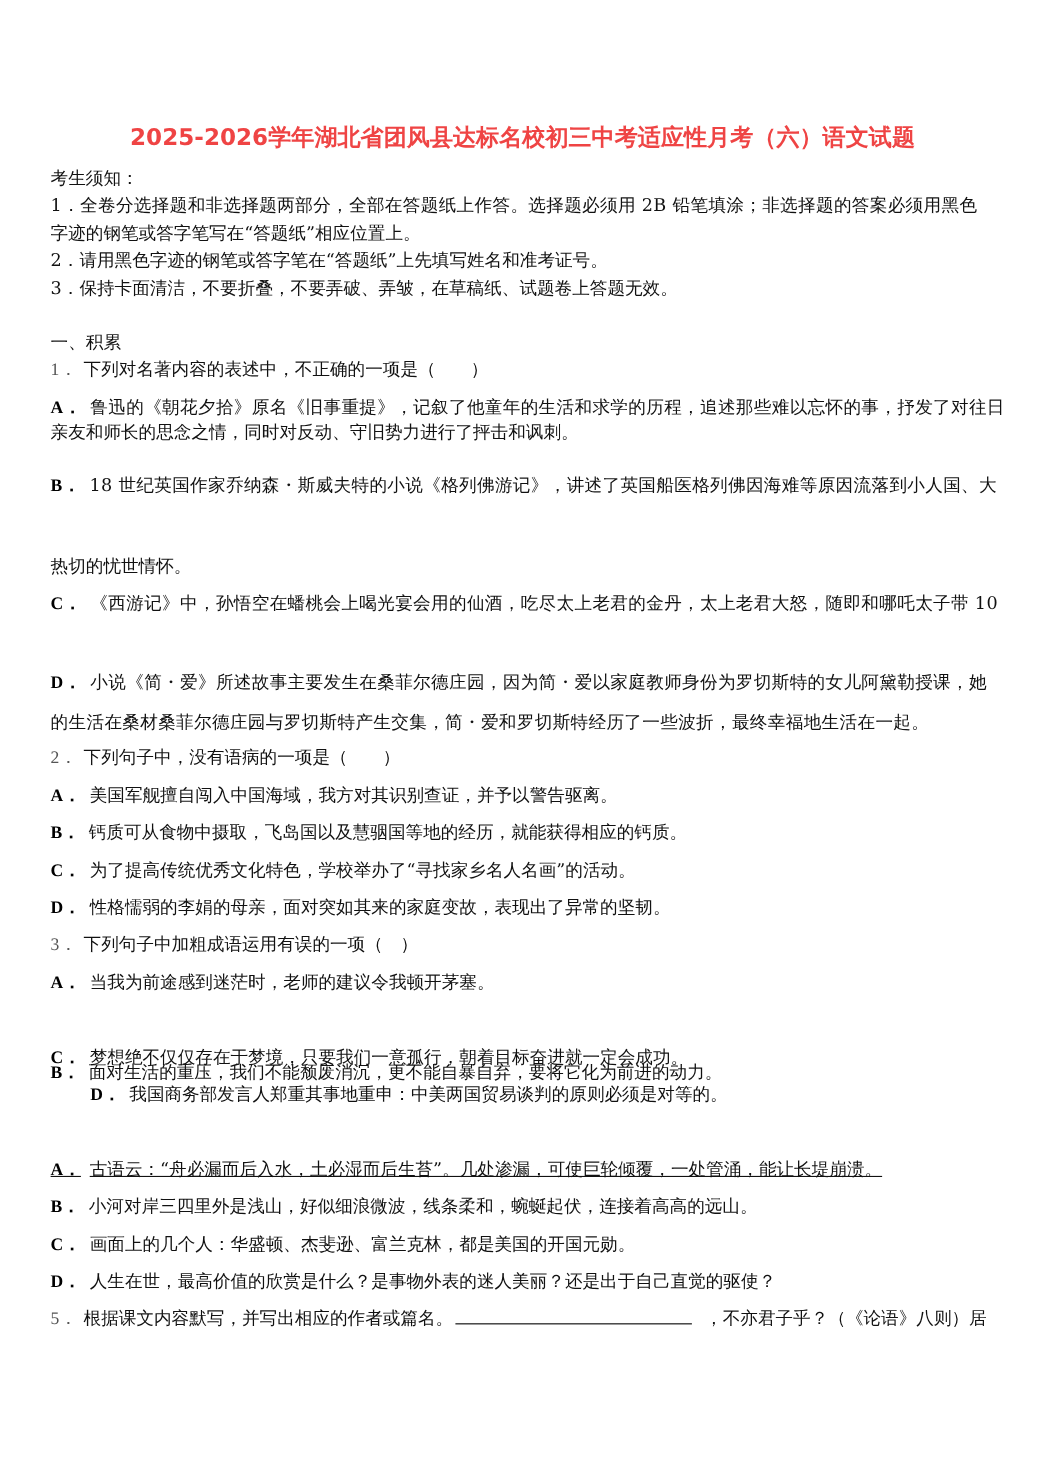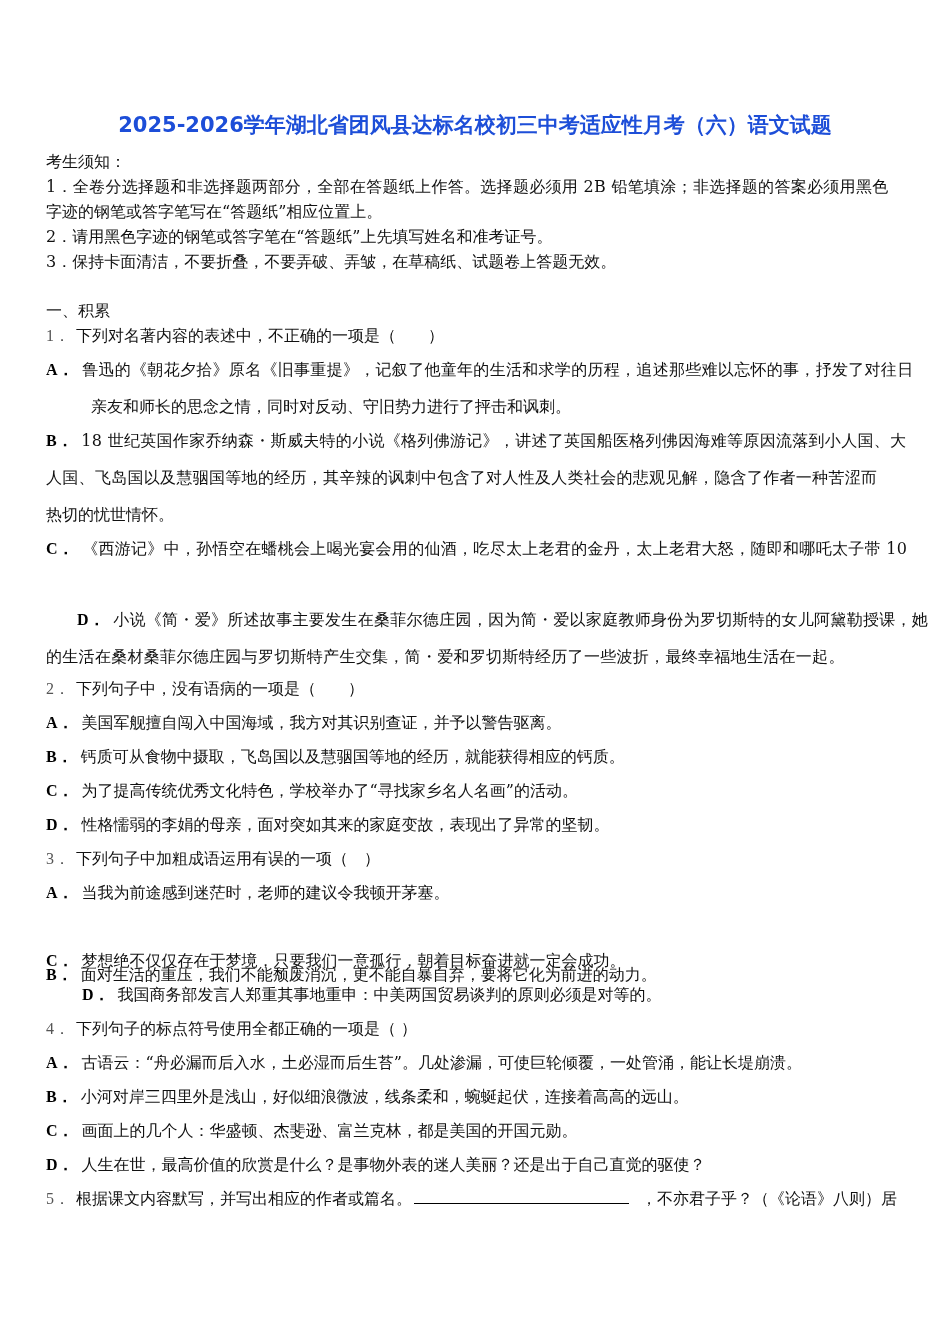--- a/index.html
+++ b/index.html
@@ -22,21 +22,21 @@
     }
     .title {
       position: absolute;
       left: 0; right: 0;
       top: 111px;
       text-align: center;
       font-family: "DejaVu Sans", "Liberation Sans", sans-serif;
       font-weight: bold;
       font-size: 21px;
       letter-spacing: 0px;
-      color: #1d4ed8;
+      color: #ef4444;
     }
     .line {
       position: absolute;
       left: 46px;
       font-size: 16px;
       line-height: 20px;
       white-space: nowrap;
       color: #111;
     }
     .wide { width: 860px; letter-spacing: 0.3px; }
@@ -74,33 +74,32 @@
   <div class="line" style="top:252px;">3．保持卡面清洁，不要折叠，不要弄破、弄皱，在草稿纸、试题卷上答题无效。</div>
 
   <div class="line" style="top:301px;">一、积累</div>
 
   <div class="line" style="top:326px;">
     <span class="num">1．</span><span>下列对名著内容的表述中，不正确的一项是（　　）</span>
   </div>
   <div class="line wide" style="top:360px;">
     <span class="opt">A．</span><span>鲁迅的《朝花夕拾》原名《旧事重提》，记叙了他童年的生活和求学的历程，追述那些难以忘怀的事，抒发了对往日</span>
   </div>
-  <div class="line" style="top:397px;margin-left:45px;">亲友和师长的思念之情，同时对反动、守旧势力进行了抨击和讽刺。</div>
+  <div class="line" style="top:383px;">亲友和师长的思念之情，同时对反动、守旧势力进行了抨击和讽刺。</div>
 
   <div class="line wide" style="top:431px;">
     <span class="opt">B．</span><span>18 世纪英国作家乔纳森・斯威夫特的小说《格列佛游记》，讲述了英国船医格列佛因海难等原因流落到小人国、大</span>
   </div>
-  <div class="line wide" style="top:468px;">人国、飞岛国以及慧骃国等地的经历，其辛辣的讽刺中包含了对人性及人类社会的悲观见解，隐含了作者一种苦涩而</div>
   <div class="line" style="top:505px;">热切的忧世情怀。</div>
 
   <div class="line wide" style="top:539px;">
     <span class="opt">C．</span><span>《西游记》中，孙悟空在蟠桃会上喝光宴会用的仙酒，吃尽太上老君的金丹，太上老君大怒，随即和哪吒太子带 10</span>
   </div>
 
-  <div class="line wide" style="top:610px;margin-left:31px;">
+  <div class="line wide" style="top:610px;">
     <span class="opt">D．</span><span>小说《简・爱》所述故事主要发生在桑菲尔德庄园，因为简・爱以家庭教师身份为罗切斯特的女儿阿黛勒授课，她</span>
   </div>
   <div class="line wide" style="top:647px;">的生活在桑材桑菲尔德庄园与罗切斯特产生交集，简・爱和罗切斯特经历了一些波折，最终幸福地生活在一起。</div>
 
   <div class="line" style="top:679px;">
     <span class="num">2．</span><span>下列句子中，没有语病的一项是（　　）</span>
   </div>
   <div class="line" style="top:713px;">
     <span class="opt">A．</span><span>美国军舰擅自闯入中国海域，我方对其识别查证，并予以警告驱离。</span>
   </div>
@@ -123,24 +122,21 @@
   <div class="line" style="top:917px;margin-top:48px;">
     <span class="opt">B．</span><span>面对生活的重压，我们不能颓废消沉，更不能自暴自弃，要将它化为前进的动力。</span>
   </div>
   <div class="line" style="top:951px;">
     <span class="opt">C．</span><span>梦想绝不仅仅存在于梦境，只要我们一意孤行，朝着目标奋进就一定会成功。</span>
   </div>
   <div class="line" style="top:985px;margin-left:36px;">
     <span class="opt">D．</span><span>我国商务部发言人郑重其事地重申：中美两国贸易谈判的原则必须是对等的。</span>
   </div>
 
-  <div class="line" style="top:1019px;">
-    <span class="num">4．</span><span>下列句子的标点符号使用全都正确的一项是（ ）</span>
-  </div>
-  <div class="line" style="top:1053px;">
+  <div class="line" style="top:1053px;text-decoration:underline;">
     <span class="opt">A．</span><span>古语云：“舟必漏而后入水，土必湿而后生苔”。几处渗漏，可使巨轮倾覆，一处管涌，能让长堤崩溃。</span>
   </div>
   <div class="line" style="top:1087px;">
     <span class="opt">B．</span><span>小河对岸三四里外是浅山，好似细浪微波，线条柔和，蜿蜒起伏，连接着高高的远山。</span>
   </div>
   <div class="line" style="top:1121px;">
     <span class="opt">C．</span><span>画面上的几个人：华盛顿、杰斐逊、富兰克林，都是美国的开国元勋。</span>
   </div>
   <div class="line" style="top:1155px;">
     <span class="opt">D．</span><span>人生在世，最高价值的欣赏是什么？是事物外表的迷人美丽？还是出于自己直觉的驱使？</span>

